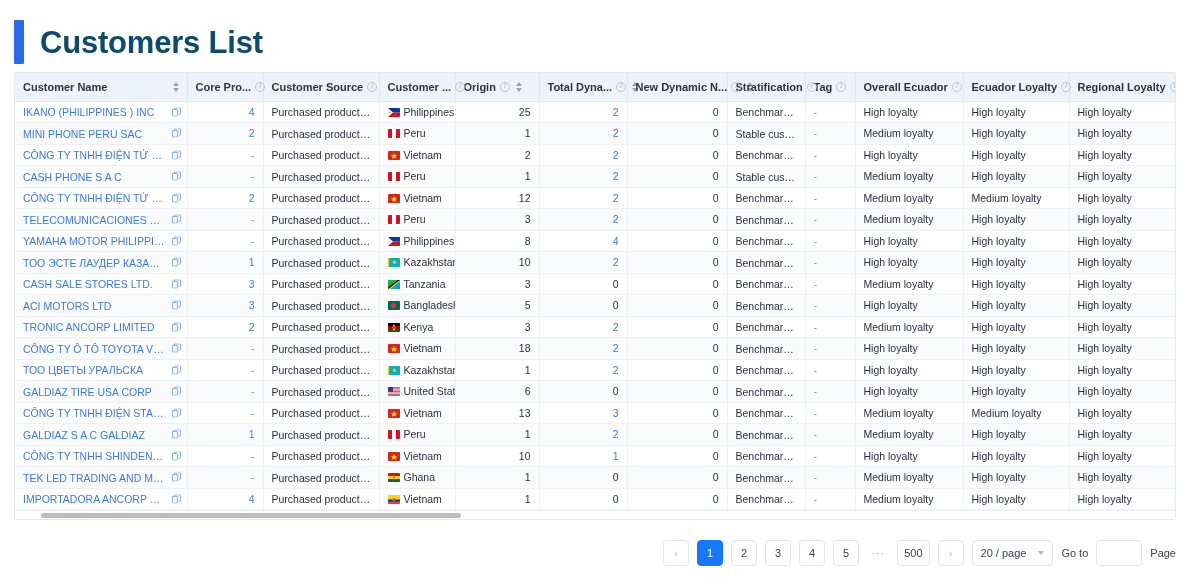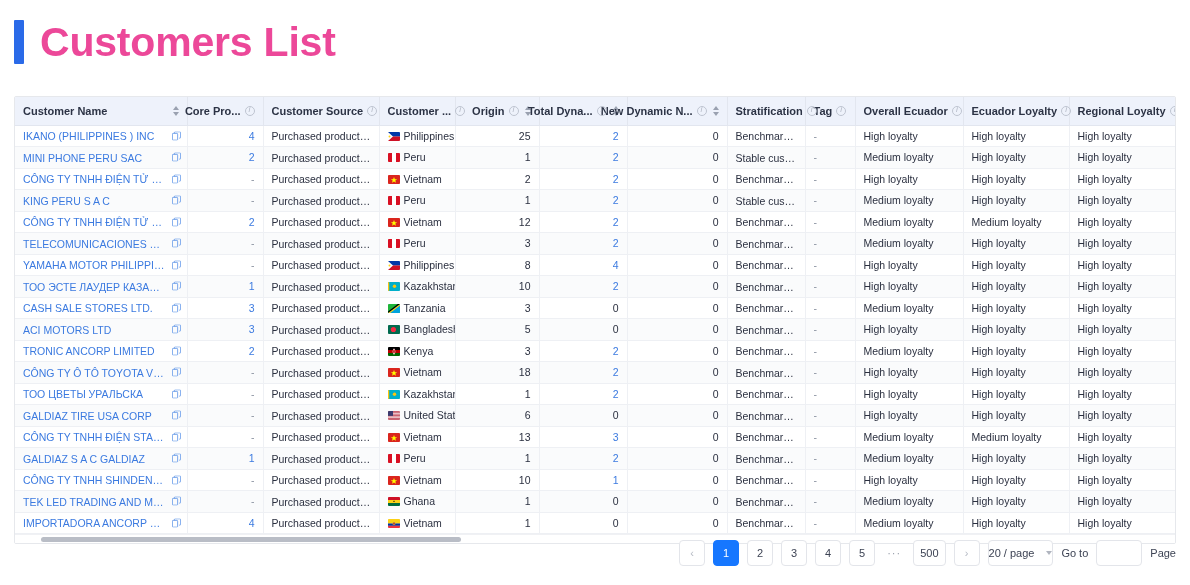--- a/index.html
+++ b/index.html
@@ -27,33 +27,33 @@
     height: 66px;
   }
   .title-bar {
     width: 10px;
     height: 44px;
     background: #2a6ae8;
     border-radius: 1px;
     margin-right: 16px;
   }
   .title-text {
-    font-size: 41px;
+    font-size: 31px;
     font-weight: bold;
-    color: #ec4899;
+    color: #0c4a6e;
     letter-spacing: -0.2px;
     line-height: 1;
     white-space: nowrap;
   }
 
   
   .table-wrap {
     position: absolute;
     left: 14px;
-    top: 96px;
+    top: 72px;
     width: 1162px;
     height: 448px;
     border: 1px solid #e6e8ec;
     border-radius: 2px;
     background: #fff;
     overflow: hidden;
   }
 
   table.grid {
     border-collapse: collapse;
@@ -74,21 +74,21 @@
     vertical-align: middle;
   }
   thead th:last-child { border-right: none; }
 
   .th-inner {
     display: flex;
     align-items: center;
     gap: 4px;
     width: 100%;
   }
-  .th-inner.right { justify-content: flex-end; }
+  .th-inner.right { }
 
   .info-i {
     display: inline-block;
     width: 10px; height: 10px;
     border: 1px solid #b6bcc9;
     border-radius: 50%;
     position: relative;
     flex: none;
     opacity: .85;
   }
@@ -247,21 +247,21 @@
     user-select: none;
   }
   .pg-select {
     height: 26px;
     border: 1px solid #e3e5ea;
     border-radius: 4px;
     background: #fff;
     display: inline-flex;
     align-items: center;
     gap: 12px;
-    padding: 0 0;
+    padding: 0 8px;
     font-size: 11px;
     color: #3d4354;
     cursor: pointer;
   }
   .caret {
     width: 0; height: 0;
     border-left: 3.5px solid transparent;
     border-right: 3.5px solid transparent;
     border-top: 4px solid #b0b5bf;
   }
@@ -458,21 +458,21 @@
             <td class="num">2</td>
             <td class="num link">2</td>
             <td class="num">0</td>
             <td><span class="ell">Benchmarking ...</span></td>
             <td class="dash-cell">-</td>
             <td class="">High loyalty</td>
             <td class="">High loyalty</td>
             <td class="">High loyalty</td>
           </tr>
           <tr>
-            <td class="cname-cell"><span class="cname">KING PERU S A C</span><span class="copy-icon">
+            <td class="cname-cell"><span class="cname">CASH PHONE S A C</span><span class="copy-icon">
                 <svg viewBox="0 0 12 12" width="9" height="9">
                   <rect x="0.5" y="2.5" width="7" height="9" rx="1" fill="none" stroke="#5b93e8" stroke-width="1.1"></rect>
                   <path d="M3.2 2.3V1.4a1 1 0 0 1 1-1h6.3a1 1 0 0 1 1 1v6.4a1 1 0 0 1-1 1h-1" fill="none" stroke="#5b93e8" stroke-width="1.1"></path>
                 </svg>
               </span></td>
             <td class="num dash">-</td>
             <td><span class="ell">Purchased product: led li...</span></td>
             <td class="country-cell"><span class="flag"><svg viewBox="0 0 12 9">
                   <rect width="12" height="9" fill="#d91023"></rect>
                   <rect x="4" width="4" height="9" fill="#fff"></rect>

